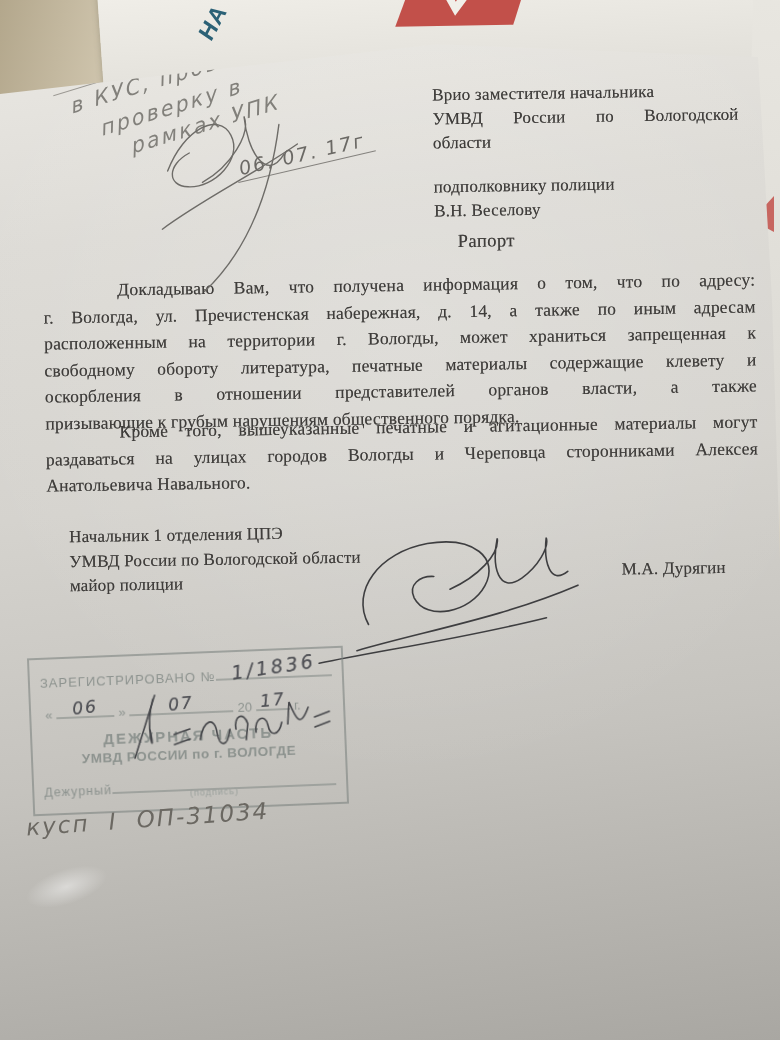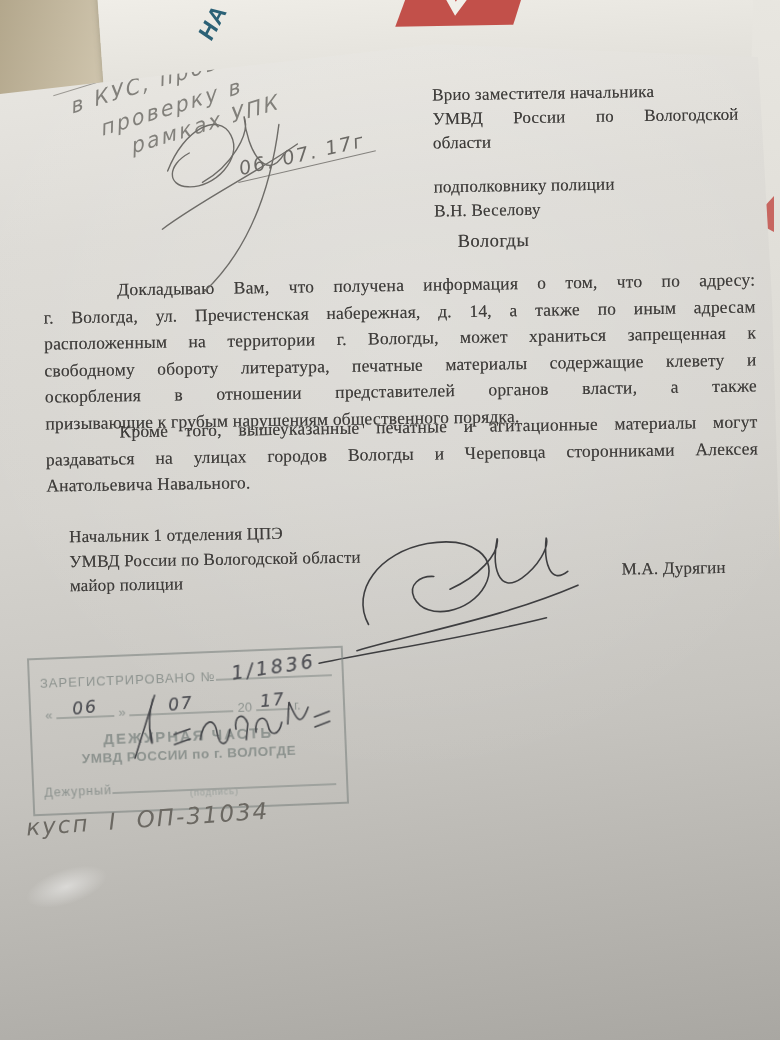--- a/index.html
+++ b/index.html
@@ -134,21 +134,21 @@
             <div class="line">Врио заместителя начальника</div>
             <div class="line">УМВД России по Вологодской</div>
             <div class="line">области</div>
           </div>
         <div class="grp2">
             <div class="line">подполковнику полиции</div>
             <div class="line">В.Н. Веселову</div>
           </div>
       </div>
 
-      <div class="title">Вологды</div>
+      <div class="title">Рапорт</div>
 
       <div class="para para1">
           <div class="line">Докладываю Вам, что получена информация о том, что по адресу:</div>
           <div class="line">г. Вологда, ул. Пречистенская набережная, д. 14, а также по иным адресам</div>
           <div class="line">расположенным на территории г. Вологды, может храниться запрещенная к</div>
           <div class="line">свободному обороту литература, печатные материалы содержащие клевету и</div>
           <div class="line">оскорбления в отношении представителей органов власти, а также</div>
           <div class="line">призывающие к грубым нарушениям общественного порядка.</div>
         </div>
       <div class="para para2">

